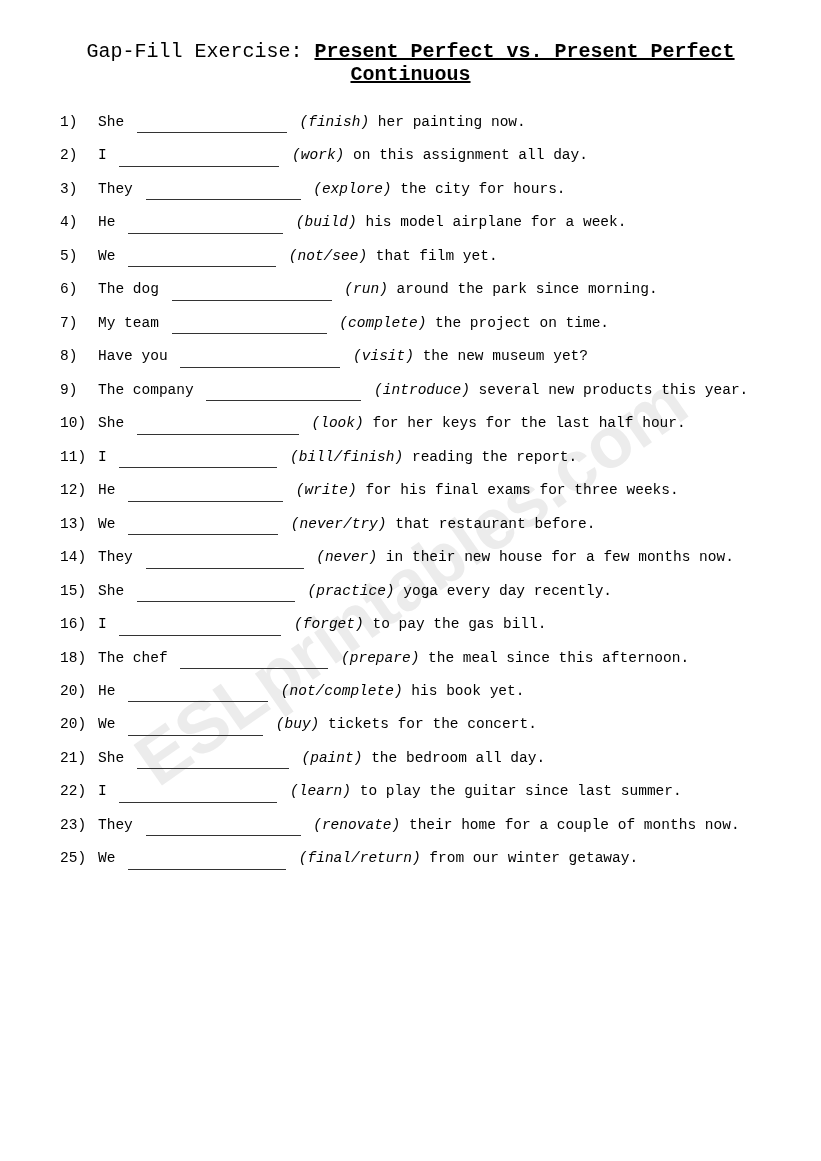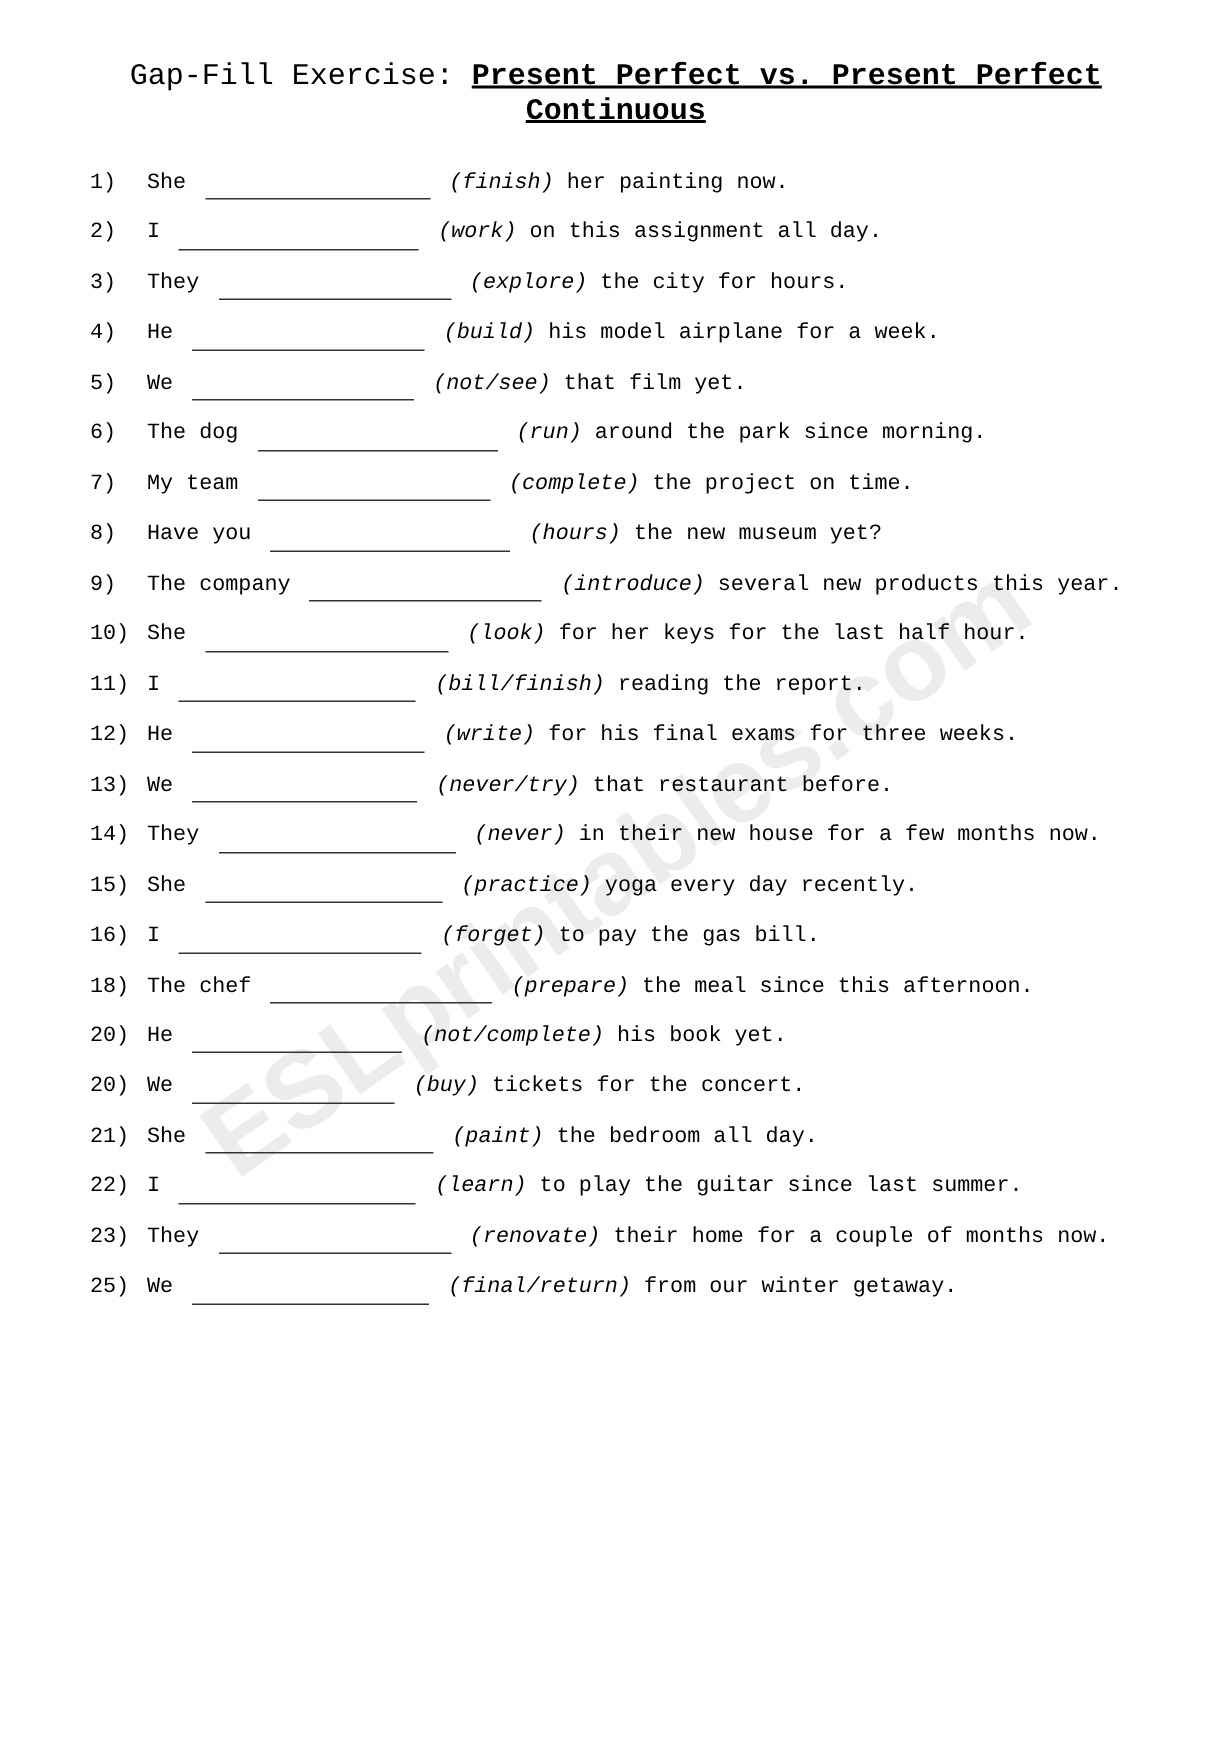--- a/index.html
+++ b/index.html
@@ -123,21 +123,21 @@
       <li class="exercise-item">
         <span class="item-number">6)</span>
         <span class="item-content">The dog <span class="blank" style="min-width: 160px;">&nbsp;</span><span class="hint"> (run)</span> around the park since morning.</span>
       </li>
       <li class="exercise-item">
         <span class="item-number">7)</span>
         <span class="item-content">My team <span class="blank" style="min-width: 155px;">&nbsp;</span><span class="hint"> (complete)</span> the project on time.</span>
       </li>
       <li class="exercise-item">
         <span class="item-number">8)</span>
-        <span class="item-content">Have you <span class="blank" style="min-width: 160px;">&nbsp;</span><span class="hint"> (hours)</span> the new museum yet?</span>
+        <span class="item-content">Have you <span class="blank" style="min-width: 160px;">&nbsp;</span><span class="hint"> (visit)</span> the new museum yet?</span>
       </li>
       <li class="exercise-item">
         <span class="item-number">9)</span>
         <span class="item-content">The company <span class="blank" style="min-width: 155px;">&nbsp;</span><span class="hint"> (introduce)</span> several new products this year.</span>
       </li>
       <li class="exercise-item">
         <span class="item-number">10)</span>
         <span class="item-content">She <span class="blank" style="min-width: 162px;">&nbsp;</span><span class="hint"> (look)</span> for her keys for the last half hour.</span>
       </li>
       <li class="exercise-item">

